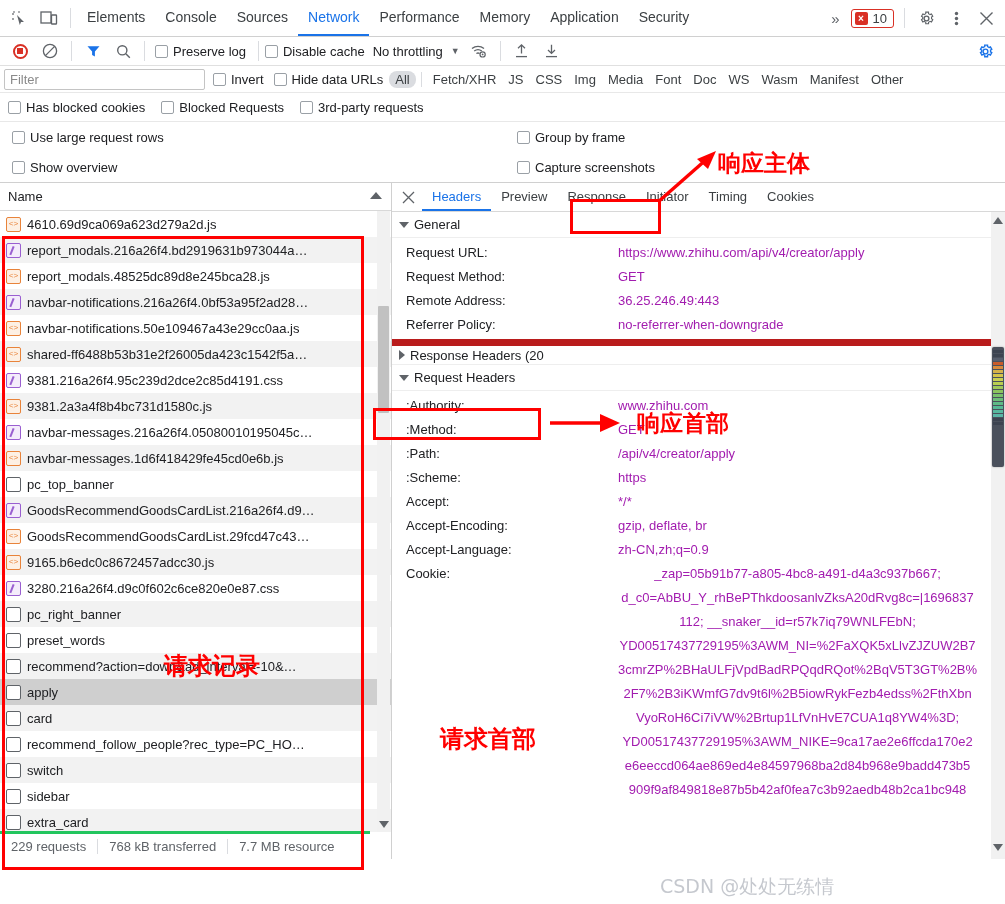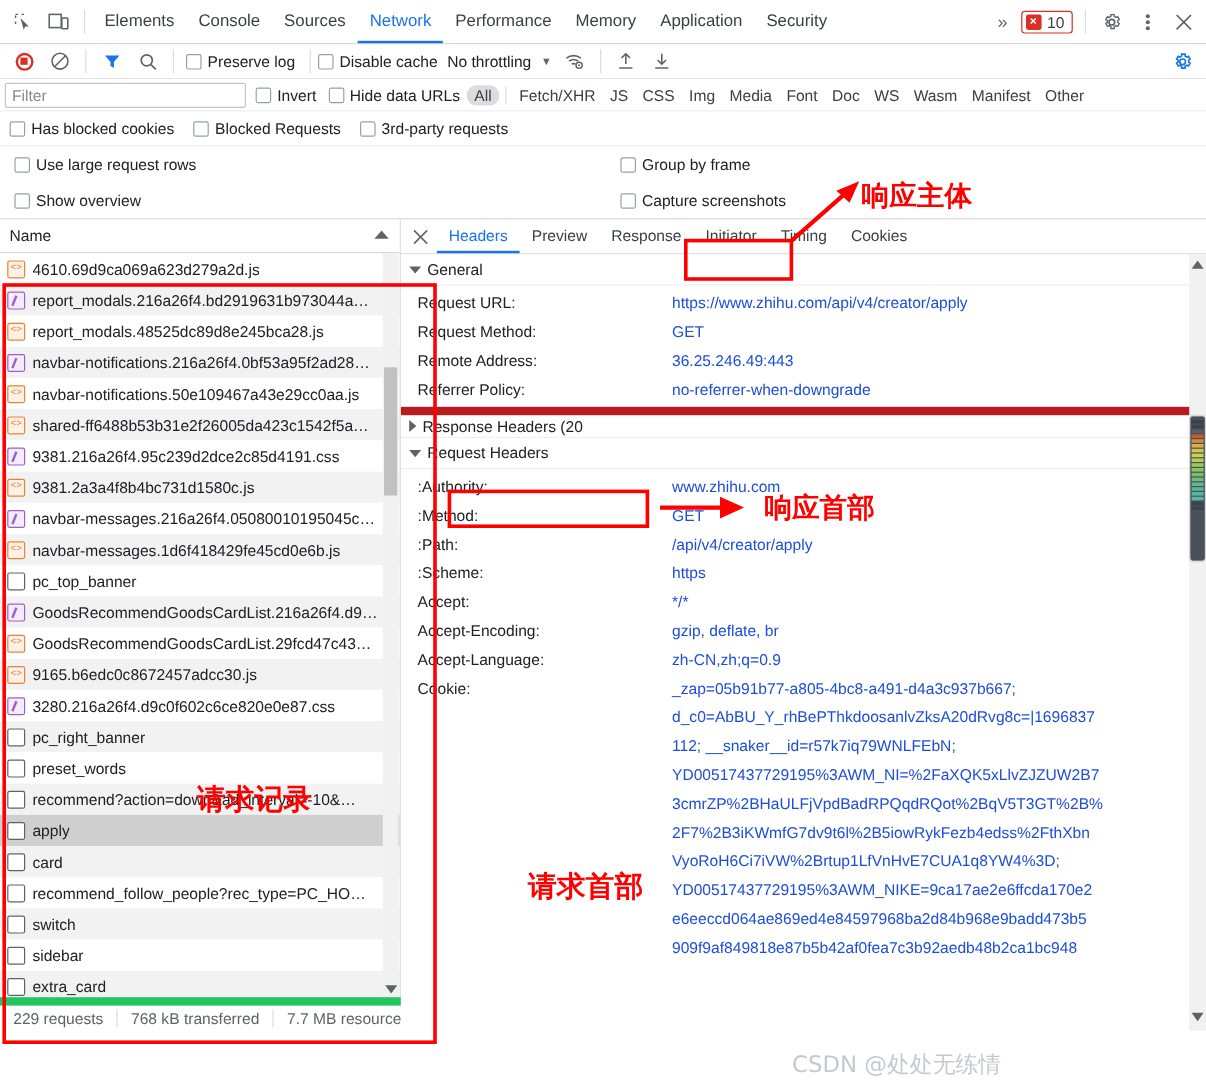--- a/index.html
+++ b/index.html
@@ -95,21 +95,21 @@
     border-bottom: 1px solid #e8e8e8; padding: 0 4px; background:#fff; gap: 16px;
   }
   .opt2row { height: 30px; display: flex; align-items: center; padding: 0 4px; background:#fff; }
   .col-left { width: 505px; padding-left: 8px; }
   .col-right { padding-left: 8px; }
 
   
   .main { display: flex; height: 677px; border-top: 1px solid #d0d0d0; }
 
   
-  .leftpane { width: 334px; position: relative; border-right: 1px solid #d0d0d0; background:#fff; }
+  .leftpane { width: 392px; position: relative; border-right: 1px solid #d0d0d0; background:#fff; }
   .namehdr {
     height: 28px; display: flex; align-items: center; padding-left: 8px;
     font-size: 13px; color: #202124; border-bottom: 1px solid #d8d8d8;
     background: #fff; position: relative;
   }
   .hdr-arrow {
     position: absolute; right: 9px; top: 9px;
     width:0;height:0;border-left:6px solid transparent;border-right:6px solid transparent;
     border-bottom:7px solid #5f6368;
   }
@@ -145,21 +145,21 @@
     position:absolute; left:2px; width:0;height:0;
     border-left:5px solid transparent;border-right:5px solid transparent;
   }
   .lscroll .dn { bottom:4px; border-top:7px solid #5f6368; }
   .lthumb {
     position: absolute; left: 1px; top: 95px; width: 11px; height: 107px;
     background: #c1c1c1; border-radius: 1px;
   }
   .statusbar {
     position: absolute; bottom: 0; left: 0; width: 370px; height: 28px;
-    display: flex; align-items: center; border-top: 7px solid #22c55e;
+    display: flex; align-items: center; border-top: 3px solid #22c55e;
     font-size: 13px; color: #5f6368; background: #fff; overflow: hidden;
   }
   .statusbar span { padding: 0 11px; white-space: nowrap; }
   .sbsep { width:1px; height:15px; background:#dadce0; flex:none; }
 
   
   .rightpane { flex: 1; position: relative; background: #fff; overflow: hidden; }
   .dtabs {
     height: 29px; display: flex; align-items: center;
     border-bottom: 1px solid #d8d8d8; background: #fff; padding-left: 2px;
@@ -177,21 +177,21 @@
 
   .sect {
     height: 26px; display: flex; align-items: center; gap: 5px;
     padding-left: 7px; font-size: 13px; color: #202124;
     border-bottom: 1px solid #eee; background: #fff;
   }
   .tri-down { width:0;height:0;border-left:5px solid transparent;border-right:5px solid transparent;border-top:6px solid #5f6368; }
   .tri-right { width:0;height:0;border-top:5px solid transparent;border-bottom:5px solid transparent;border-left:6px solid #5f6368; }
   .kvrow { display: flex; font-size: 13px; line-height: 24px; padding-left: 14px; color:#202124; }
   .kvk { width: 212px; flex: none; color: #202124; }
-  .kvv { color: #1d4ed8; word-break: break-all; }
+  .kvv { color: #a21caf; word-break: break-all; text-align: center; }
   .statusdot { width:10px;height:10px;border-radius:50%;background:#0a8a28;display:inline-block;margin-right:4px;vertical-align:middle; }
   .hdrblock { padding-top: 3px; padding-bottom: 2px; }
   .cookie-val { line-height: 24px; max-width: 385px; word-break: break-all; }
 
   
   .rscroll {
     position: absolute; right: 0; top: 29px; width: 14px; bottom: 0; background: #f1f1f1;
   }
   .rs-up, .rs-dn {
     position:absolute; left:2px; width:0;height:0;

